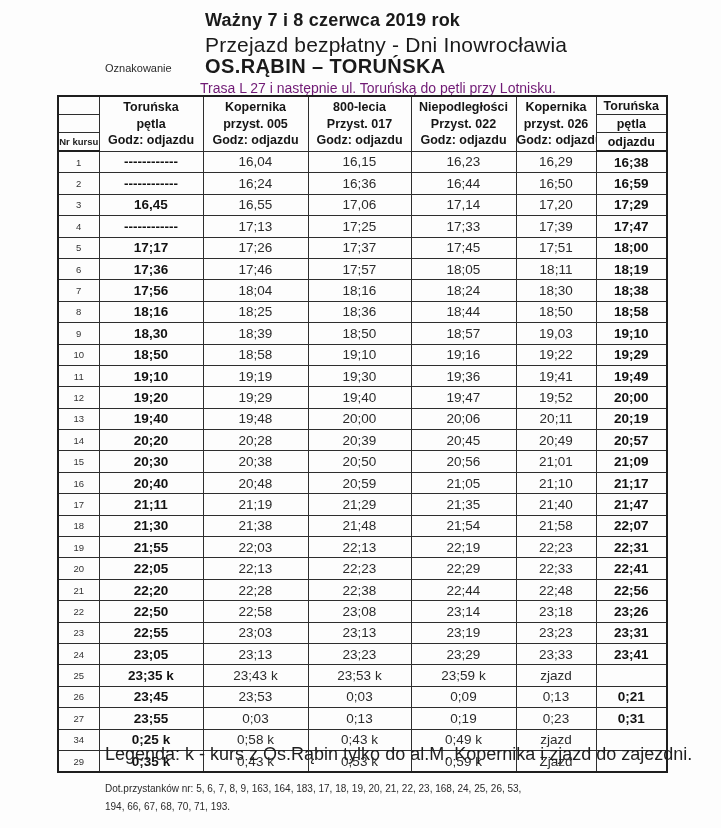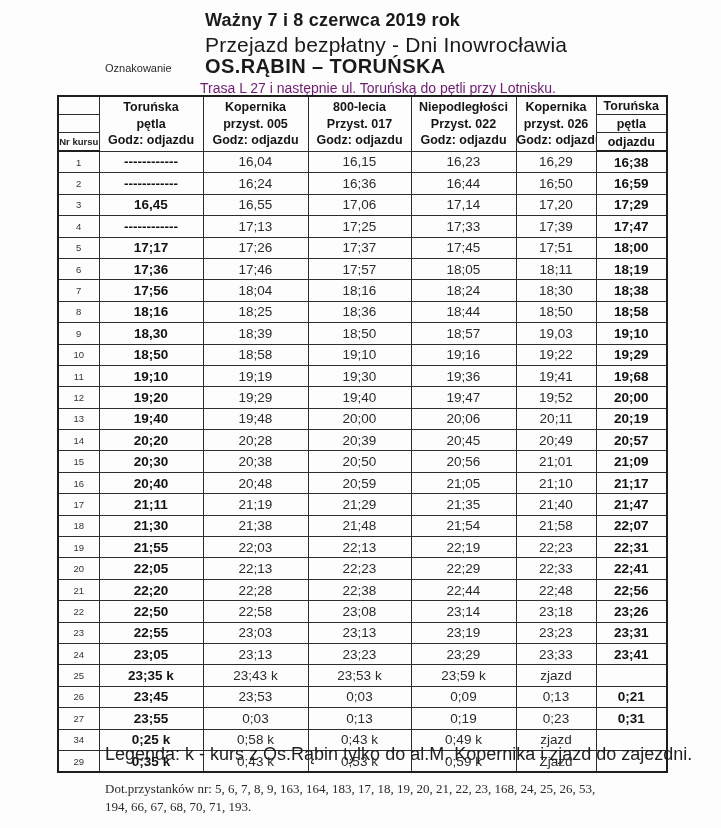--- a/index.html
+++ b/index.html
@@ -106,24 +106,23 @@
     position: absolute;
     left: 105px;
     top: 744px;
     font-size: 18px;
     color: #1f1f1f;
   }
   .stops-note {
     position: absolute;
     left: 105px;
     top: 780px;
-    font-size: 13px;
+    font-size: 10px;
     line-height: 17.5px;
     color: #2a2a2a;
-    font-family: Liberation Serif, serif;
   }
 </style>
 </head>
 <body>
 
 <div class="page">
 
   <div class="oznakowanie">Oznakowanie</div>
   <div class="title-line1">Ważny 7 i 8 czerwca 2019 rok</div>
   <div class="title-line2">Przejazd bezpłatny - Dni Inowrocławia</div>
@@ -270,21 +269,21 @@
           <td class="mid">19;22</td>
           <td class="arr">19;29</td>
         </tr>
         <tr>
           <td class="nr">11</td>
           <td class="dep">19;10</td>
           <td class="mid">19;19</td>
           <td class="mid">19;30</td>
           <td class="mid">19;36</td>
           <td class="mid">19;41</td>
-          <td class="arr">19;68</td>
+          <td class="arr">19;49</td>
         </tr>
         <tr>
           <td class="nr">12</td>
           <td class="dep">19;20</td>
           <td class="mid">19;29</td>
           <td class="mid">19;40</td>
           <td class="mid">19;47</td>
           <td class="mid">19;52</td>
           <td class="arr">20;00</td>
         </tr>

